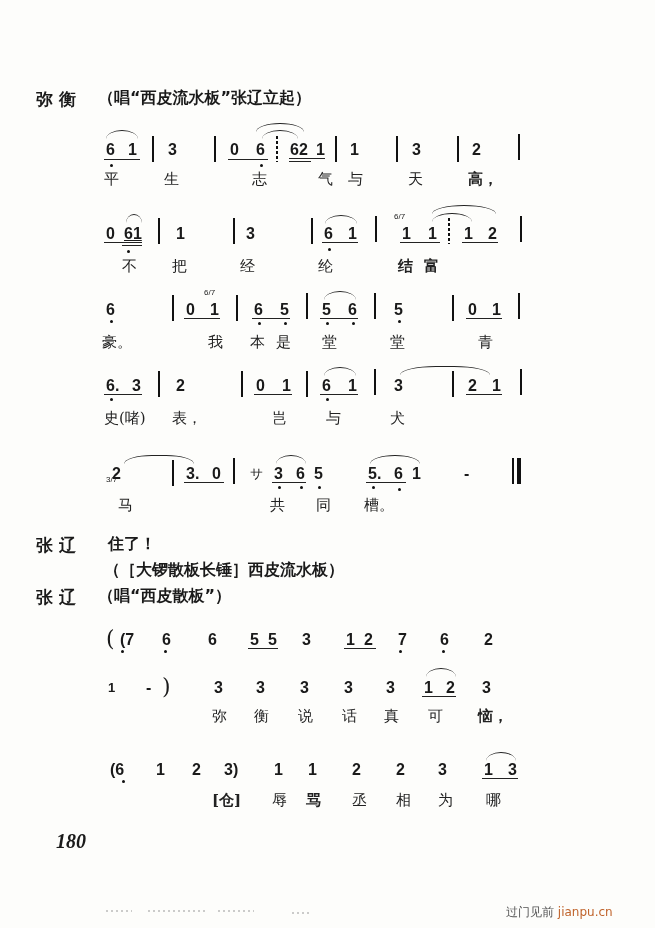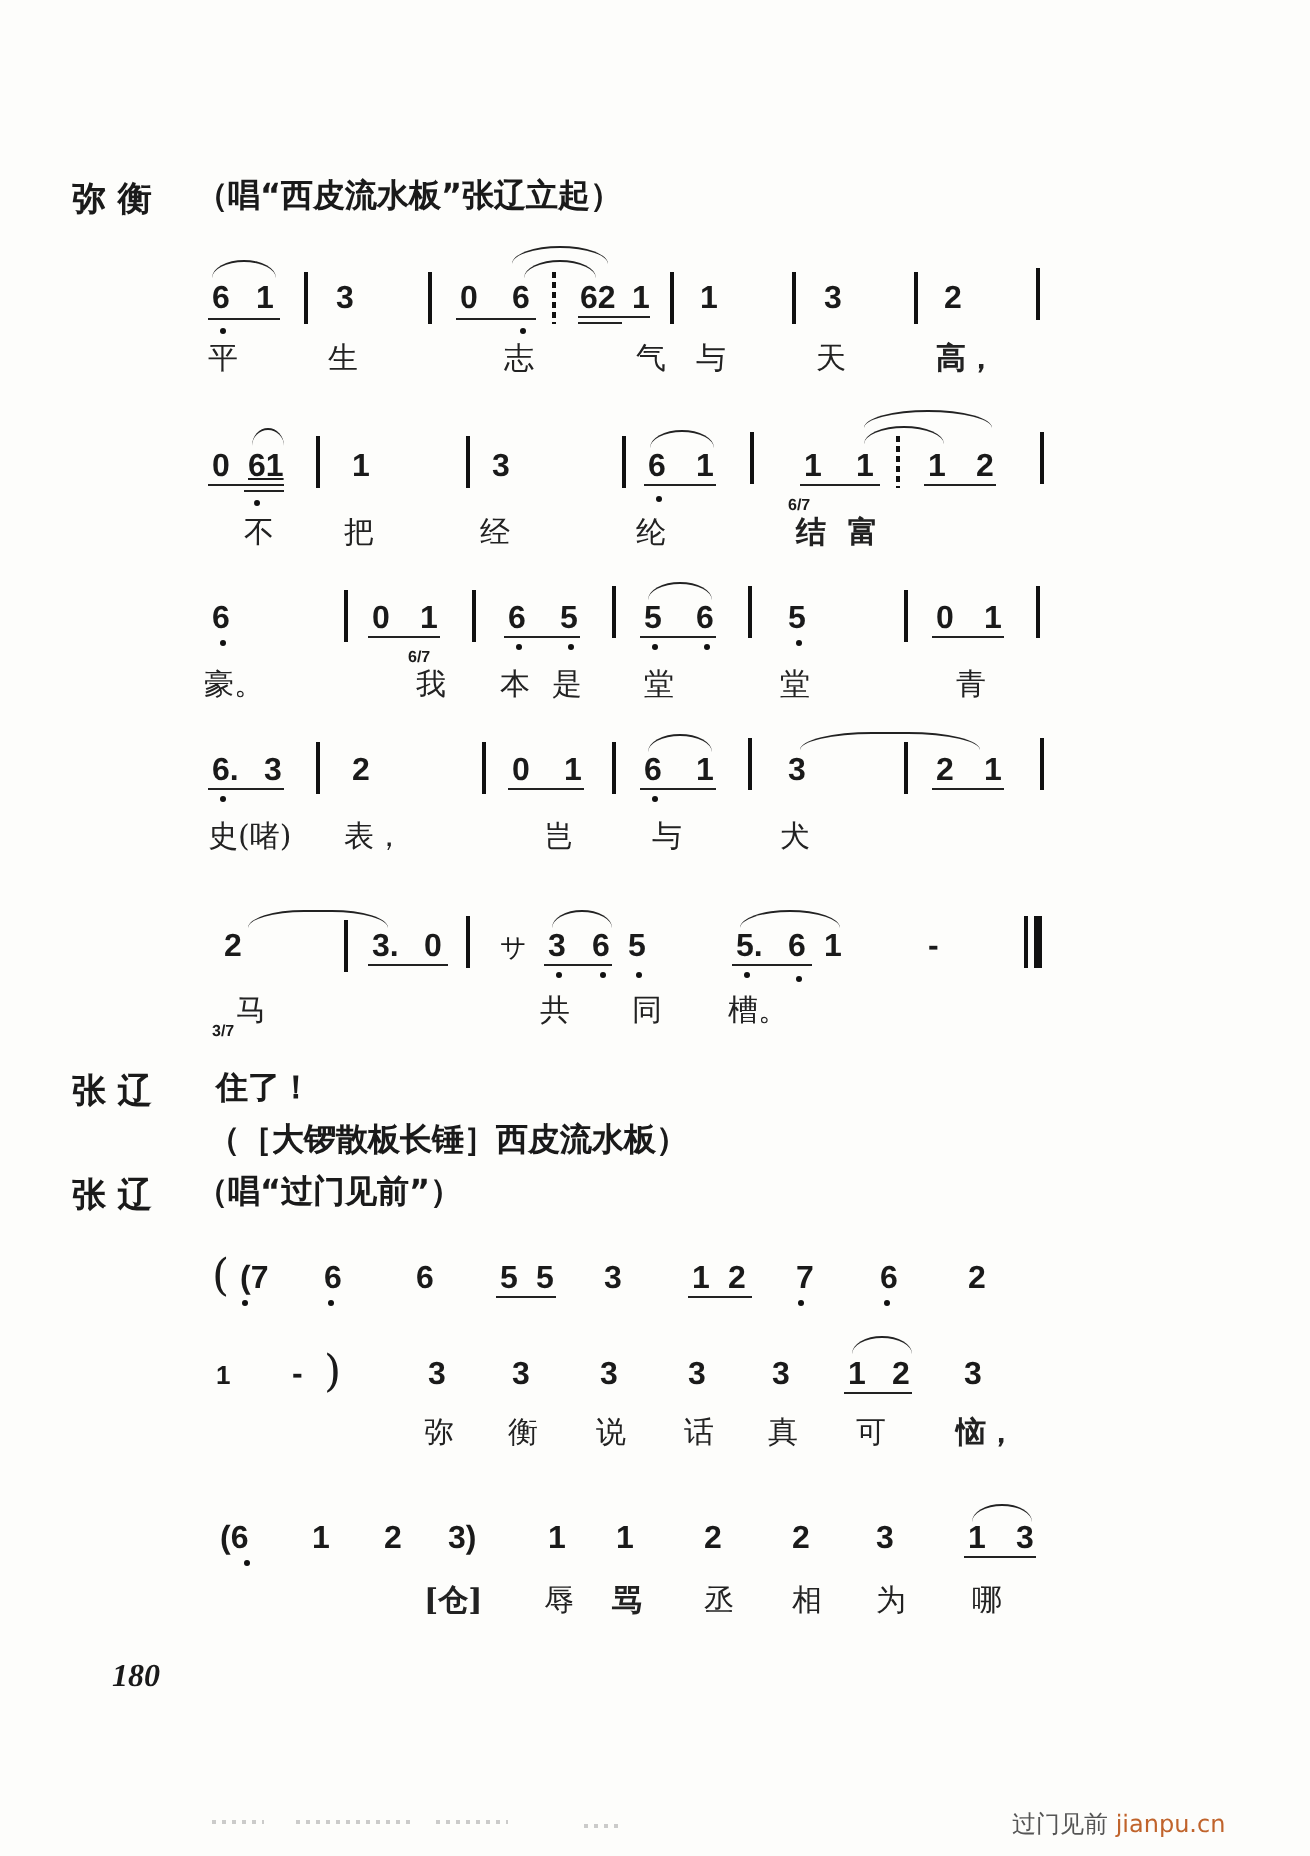--- a/index.html
+++ b/index.html
@@ -10,23 +10,23 @@
   .cue  { font-size:16px; font-weight:bold; }
   .n { position:absolute; font-family:"Liberation Sans", sans-serif; font-weight:bold; font-size:16px; line-height:16px; }
   .lyr { position:absolute; font-family:"DejaVu Serif", serif; font-size:15px; line-height:16px; color:#222; }
   .lyr.b { font-weight:bold; }
   .bar { position:absolute; width:2px; height:26px; background:#111; }
   .bar.dash { background:repeating-linear-gradient(#111 0 3px, transparent 3px 5px); width:1.5px; }
   .bar.final { width:4px; }
   .ul { position:absolute; height:1.2px; background:#222; }
   .dot { position:absolute; width:3px; height:3px; border-radius:50%; background:#111; }
   .slur { position:absolute; border-top:1.4px solid #222; border-radius:50% 50% 0 0 / 100% 100% 0 0; height:8px; }
-  .grace { position:absolute; font-family:"Liberation Sans", sans-serif; font-weight:bold; font-size:8px; line-height:8px;margin-top:36px; }
+  .grace { position:absolute; font-family:"Liberation Sans", sans-serif; font-weight:normal; font-size:8px; line-height:8px; }
   .paren { position:absolute; font-size:22px; line-height:22px; font-family:"DejaVu Serif", serif; }
-  .pagenum { font-family:"Liberation Serif", serif; font-style:italic; font-weight:bold; font-size:16px; }
+  .pagenum { font-family:"Liberation Serif", serif; font-style:italic; font-weight:bold; font-size:20px; }
   .wm { font-family:"DejaVu Serif", serif; font-size:12px; color:#555; }
   .wm .en { color:#c0632b; font-family:"DejaVu Sans", sans-serif; }
   .noise { position:absolute; height:2px; background:repeating-linear-gradient(90deg,#999 0 2px,transparent 2px 5px); opacity:.5; }
 </style>
 </head>
 <body>
 
 <div class="abs role" style="left:36px;top:88px;">弥 衡</div>
 <div class="abs cue" style="left:98px;top:88px;">（唱“西皮流水板”张辽立起）</div>
 
@@ -208,21 +208,21 @@
     <div class="lyr" style="left:270px;top:497px;">共</div>
     <div class="lyr" style="left:316px;top:497px;">同</div>
     <div class="lyr" style="left:364px;top:497px;">槽。</div>
   </div>
 </div>
 
 <div class="abs role" style="left:36px;top:534px;">张 辽</div>
 <div class="abs cue" style="left:108px;top:534px;">住了！</div>
 <div class="abs cue" style="left:104px;top:560px;">（［大锣散板长锤］西皮流水板）</div>
 <div class="abs role" style="left:36px;top:586px;">张 辽</div>
-<div class="abs cue" style="left:98px;top:586px;">（唱“过门见前”）</div>
+<div class="abs cue" style="left:98px;top:586px;">（唱“西皮散板”）</div>
 
 <div>
 
   <div>
     <div class="paren" style="left:106px;top:628px;">(</div>
     <div class="n" style="left:120px;top:632px;">(7</div>
     <div class="dot" style="left:121px;top:650px;"></div>
     <div class="n" style="left:162px;top:632px;">6</div>
     <div class="dot" style="left:164px;top:650px;"></div>
     <div class="n" style="left:208px;top:632px;">6</div>

